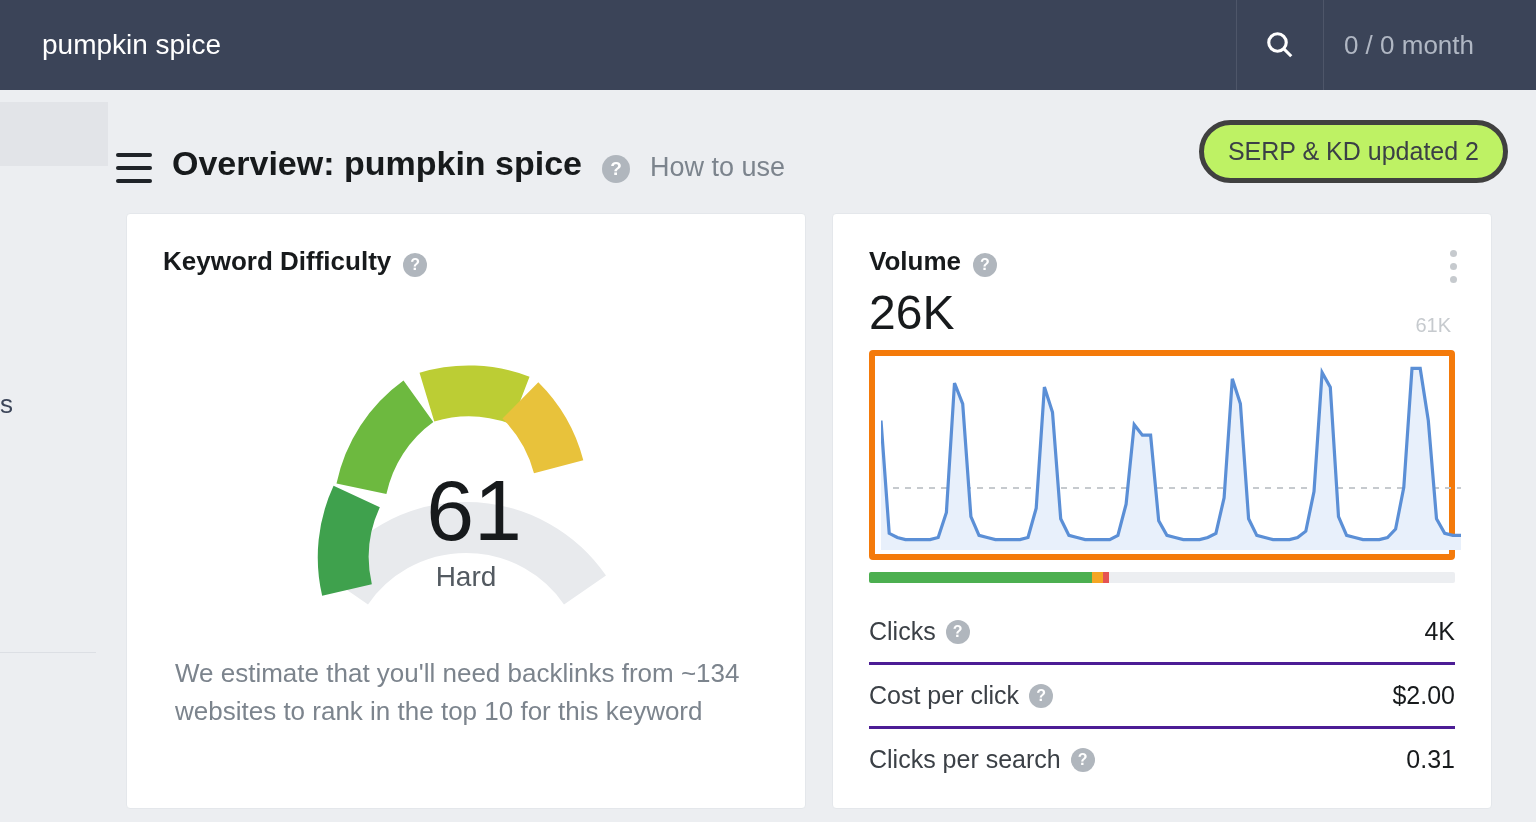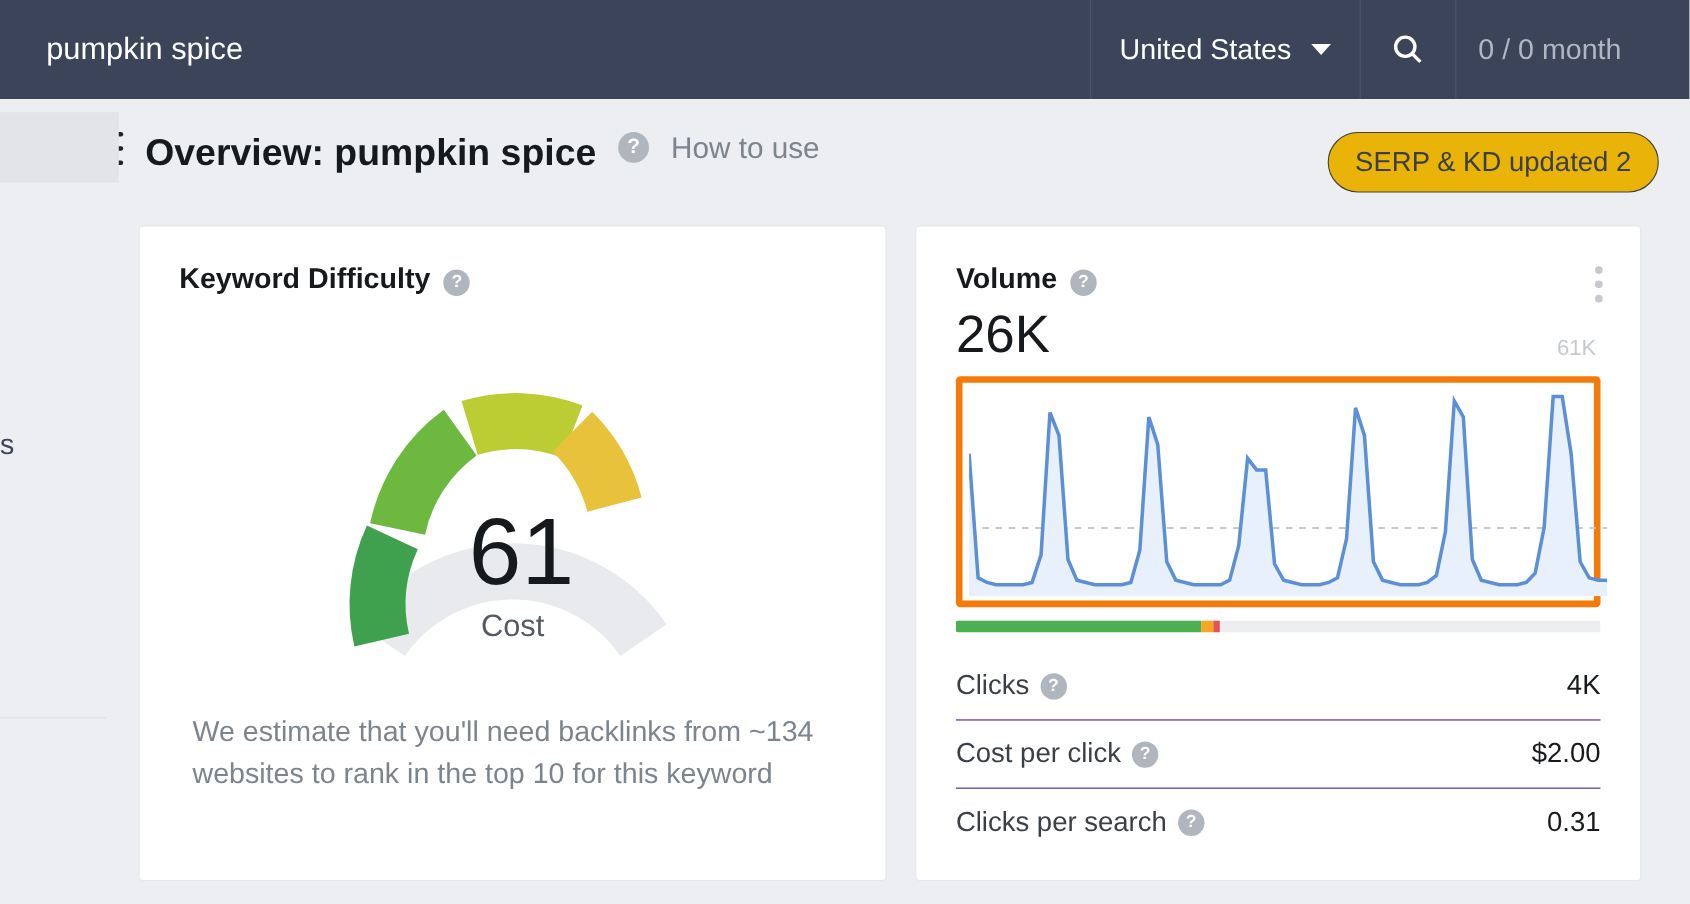--- a/index.html
+++ b/index.html
@@ -8,28 +8,28 @@
 .search-input{flex:1;background:transparent;border:none;color:#fff;font-size:28px;outline:none}
 .search-input::placeholder{color:#b9c0cc}
 .country-select{display:flex;align-items:center;gap:18px;padding:0 26px;height:100%;border-left:1px solid #4e5669;font-size:26px;cursor:pointer}
 .country-select .caret{width:0;height:0;border-left:9px solid transparent;border-right:9px solid transparent;border-top:10px solid #fff}
 .search-btn{padding:0 28px;height:100%;display:flex;align-items:center;border-left:1px solid #4e5669;cursor:pointer}
 .search-btn svg{width:30px;height:30px;stroke:#fff;stroke-width:2.5;fill:none}
 .quota{padding:0 20px;height:100%;display:flex;align-items:center;border-left:1px solid #4e5669;color:#b0b7c3;font-size:26px;white-space:nowrap}
 .sidebar-stub{position:absolute;left:0;top:102px;width:108px;height:64px;background:#e2e4e8}
 .sidebar-stub2{position:absolute;left:0;top:380px;width:14px;height:48px;background:transparent;color:#3b4458;font-size:26px;display:flex;align-items:center}
 .sidebar-sep{position:absolute;left:0;top:652px;width:96px;border-top:1px solid #dcdfe4}
-.page-header{display:flex;align-items:flex-start;gap:20px;padding:30px 28px 30px 76px}
+.page-header{display:flex;align-items:flex-end;gap:20px;padding:30px 28px 30px 116px}
 .menu-icon{width:36px;height:30px;display:flex;flex-direction:column;justify-content:space-between;cursor:pointer}
 .menu-icon span{height:4px;background:#1f2328;border-radius:2px}
 .page-title{font-size:34px;font-weight:700;color:#171a1c}
 .help-circle{width:28px;height:28px;border-radius:50%;background:#b0b6bd;color:#fff;display:inline-flex;align-items:center;justify-content:center;font-size:19px;font-weight:700}
 .help-circle.sm{width:24px;height:24px;font-size:16px}
 .how-to-use{font-size:27px;color:#7c848d;cursor:pointer}
-.update-pill{margin-left:auto;background:#eab308;border:1px solid #404040;border-radius:999px;padding:12px 24px;font-size:25px;color:#3b4046;white-space:nowrap}
+.update-pill{margin-left:auto;background:#bef264;border:5px solid #404040;border-radius:999px;padding:12px 24px;font-size:25px;color:#3b4046;white-space:nowrap}
 .content{display:flex;gap:26px;padding:0 28px 0 126px}
 .card{background:#fff;border:1px solid #e4e7eb;border-radius:4px;padding:32px 36px 36px}
 .card.kd{width:680px;height:596px}
 .card.vol{width:660px;height:596px;position:relative}
 .card-title{font-size:26px;font-weight:700;color:#171a1c;display:flex;align-items:flex-end;gap:12px}
 .gauge-wrap{display:flex;flex-direction:column;align-items:center;margin-top:58px}
 .gauge{position:relative;width:340px;height:210px}
 .gauge svg{width:340px;height:340px}
 .gauge-value{position:absolute;left:16px;right:0;top:126px;text-align:center;font-size:86px;font-weight:400;color:#171a1c}
 .gauge-label{position:absolute;left:0;right:0;top:226px;text-align:center;font-size:28px;color:#535a61}
@@ -39,34 +39,30 @@
 .more-icon{position:absolute;right:34px;top:36px;display:flex;flex-direction:column;gap:6px;cursor:pointer}
 .more-icon span{width:7px;height:7px;border-radius:50%;background:#c6cace}
 .spark-frame{margin-top:10px;border:6px solid #f47a0a;border-radius:4px;padding:4px 6px;background:#fff}
 .spark-frame svg{display:block}
 .dist-bar{display:flex;height:11px;margin-top:12px;border-radius:2px;overflow:hidden}
 .seg-g{background:#4caf50}
 .seg-o{background:#f5a623}
 .seg-r{background:#e55353}
 .seg-e{background:#eceef1}
 .metrics{margin-top:18px}
-.metric-row{display:flex;align-items:center;justify-content:space-between;padding:16px 0;border-bottom:1px solid #4c1d95;font-size:25px;color:#3b4046}
+.metric-row{display:flex;align-items:center;justify-content:space-between;padding:16px 0;border-bottom:3px solid #4c1d95;font-size:25px;color:#3b4046}
 .metric-row:last-child{border-bottom:none}
 .metric-label{display:flex;align-items:center;gap:10px}
 .metric-val{font-weight:400;color:#171a1c}
 </style>
 </head>
 <body>
 
 <div class="topbar">
   <input class="search-input" value="pumpkin spice" style="">
-  <div class="country-select">
-    <span>United States</span>
-    <span class="caret"></span>
-  </div>
   <div class="search-btn">
     <svg viewBox="0 0 24 24">
         <circle cx="10" cy="10" r="7"></circle>
         <line x1="21" y1="21" x2="15" y2="15"></line>
       </svg>
   </div>
   <div class="quota">
       <span>0 / 0 month</span>
     </div>
 </div>
@@ -97,21 +93,21 @@
     <div class="gauge-wrap">
       <div class="gauge">
         <svg viewBox="0 0 200 200">
           <path d="M30 150 A85 85 0 0 1 170 150" stroke="#e8eaed" stroke-width="30" fill="none" stroke-linecap="butt"></path>
           <path d="M30 150 A85 85 0 0 1 35.7 95" stroke="#3fa14d" stroke-width="30" fill="none"></path>
           <path d="M38.5 90.5 A85 85 0 0 1 72 39" stroke="#6db93f" stroke-width="30" fill="none"></path>
           <path d="M77 36.5 A85 85 0 0 1 132 38.5" stroke="#bccd34" stroke-width="30" fill="none"></path>
           <path d="M132 38.5 A85 85 0 0 1 154.5 77.5" stroke="#e8c23b" stroke-width="30" fill="none"></path>
         </svg>
         <div class="gauge-value">61</div>
-        <div class="gauge-label">Cost</div>
+        <div class="gauge-label">Hard</div>
       </div>
     </div>
     <p class="kd-desc">We estimate that you'll need backlinks from ~134 websites to rank in the top 10 for this keyword</p>
   </div>
 
   <div class="card vol">
     <div class="more-icon">
         <span></span>
         <span></span>
         <span></span>

